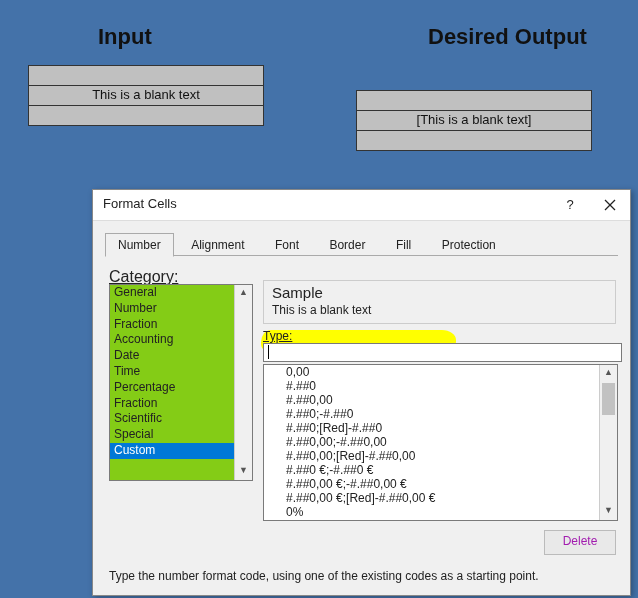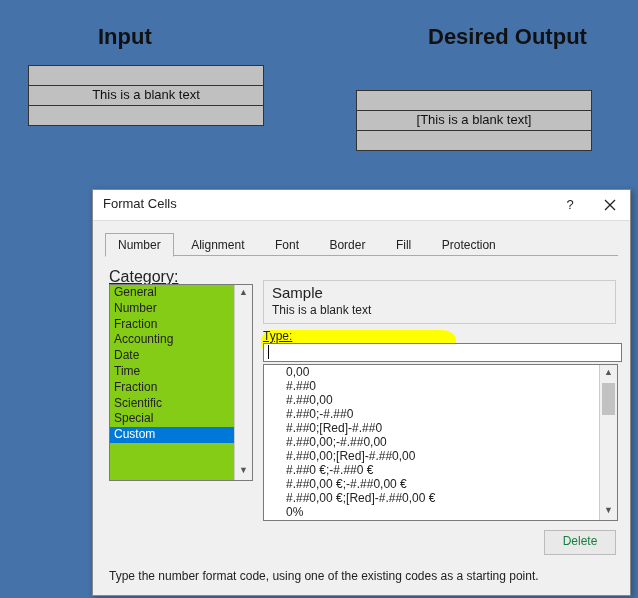--- a/index.html
+++ b/index.html
@@ -274,21 +274,21 @@
 
   
   #btn-delete {
     position: absolute;
     right: 14px;
     top: 340px;
     width: 70px;
     height: 23px;
     background: #e9e9e9;
     border: 1px solid #bbb;
-    color: #15803d;
+    color: #a21caf;
     font-size: 12px;
     text-align: center;
     line-height: 21px;
   }
 
   
   #dlg-hint {
     position: absolute;
     left: 16px;
     bottom: 12px;
@@ -339,20 +339,21 @@
   <div id="tab-underline"></div>
 
   <div id="lbl-category">Category:</div>
   <div id="category-list">
     <div class="cat-item">General</div>
     <div class="cat-item">Number</div>
     <div class="cat-item">Fraction</div>
     <div class="cat-item">Accounting</div>
     <div class="cat-item">Date</div>
     <div class="cat-item">Time</div>
+    <div class="cat-item">Percentage</div>
     <div class="cat-item">Fraction</div>
     <div class="cat-item">Scientific</div>
     <div class="cat-item">Special</div>
     <div class="cat-item selected">Custom</div>
     <div id="cat-scroll">
       <div class="arrow-up">▲</div>
       <div class="arrow-down">▼</div>
     </div>
   </div>
 

